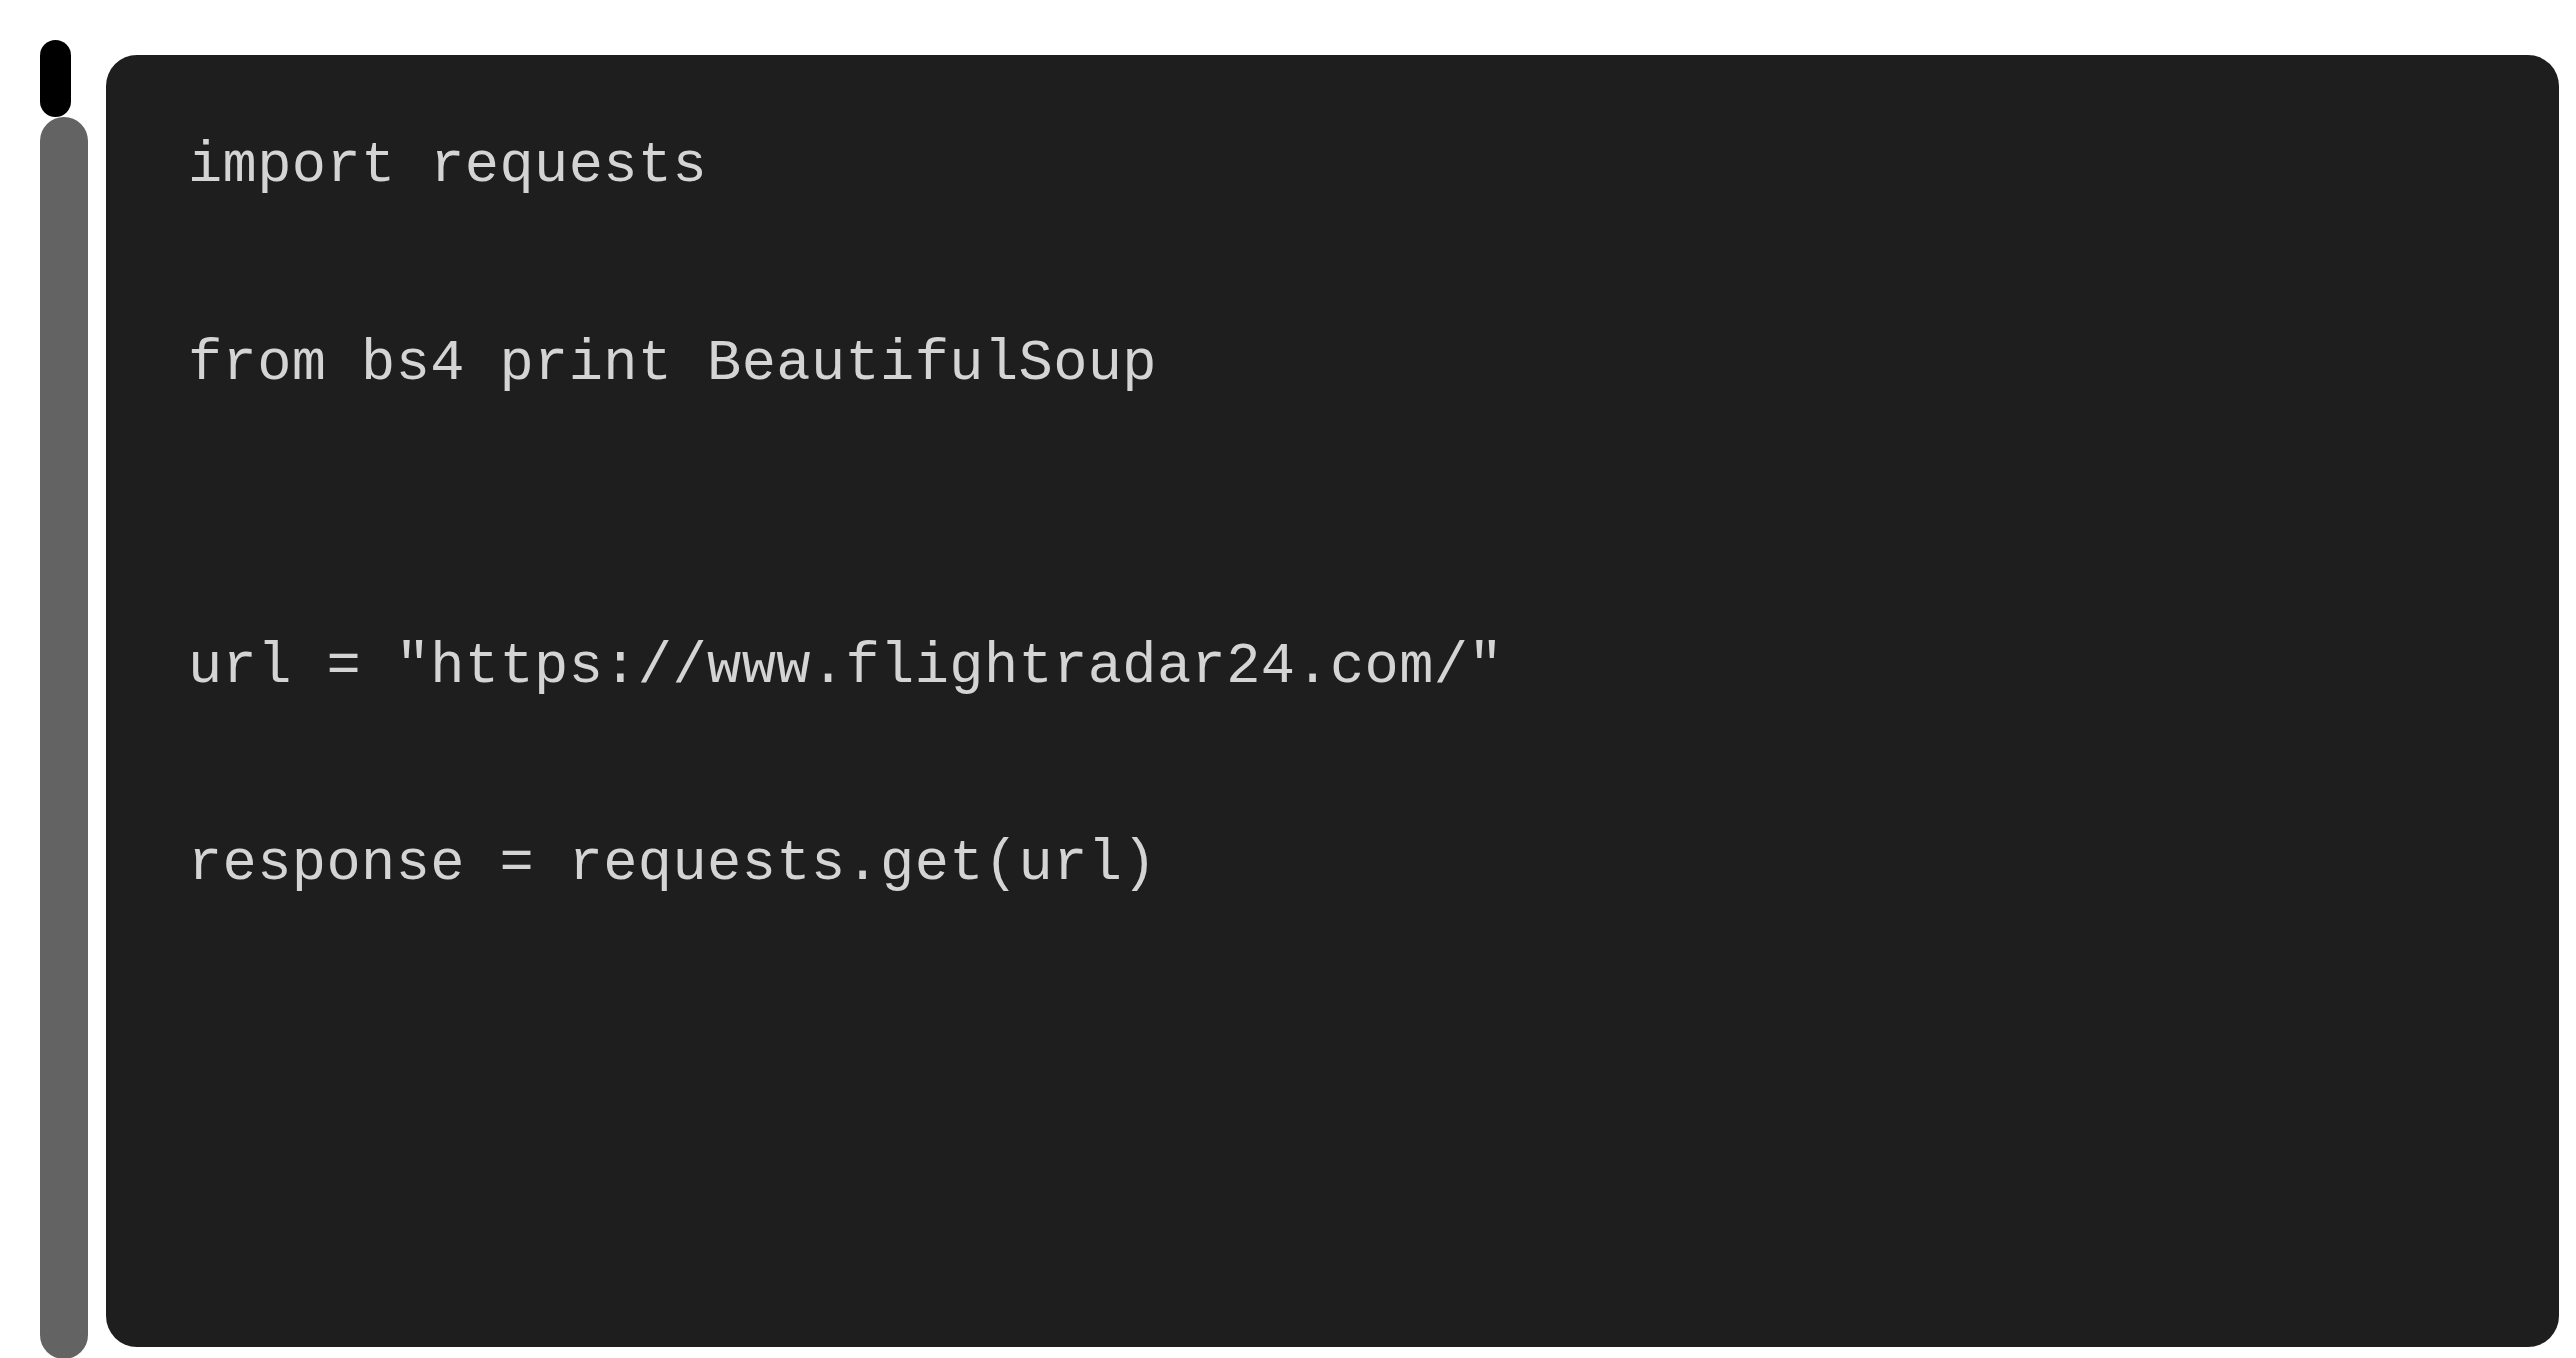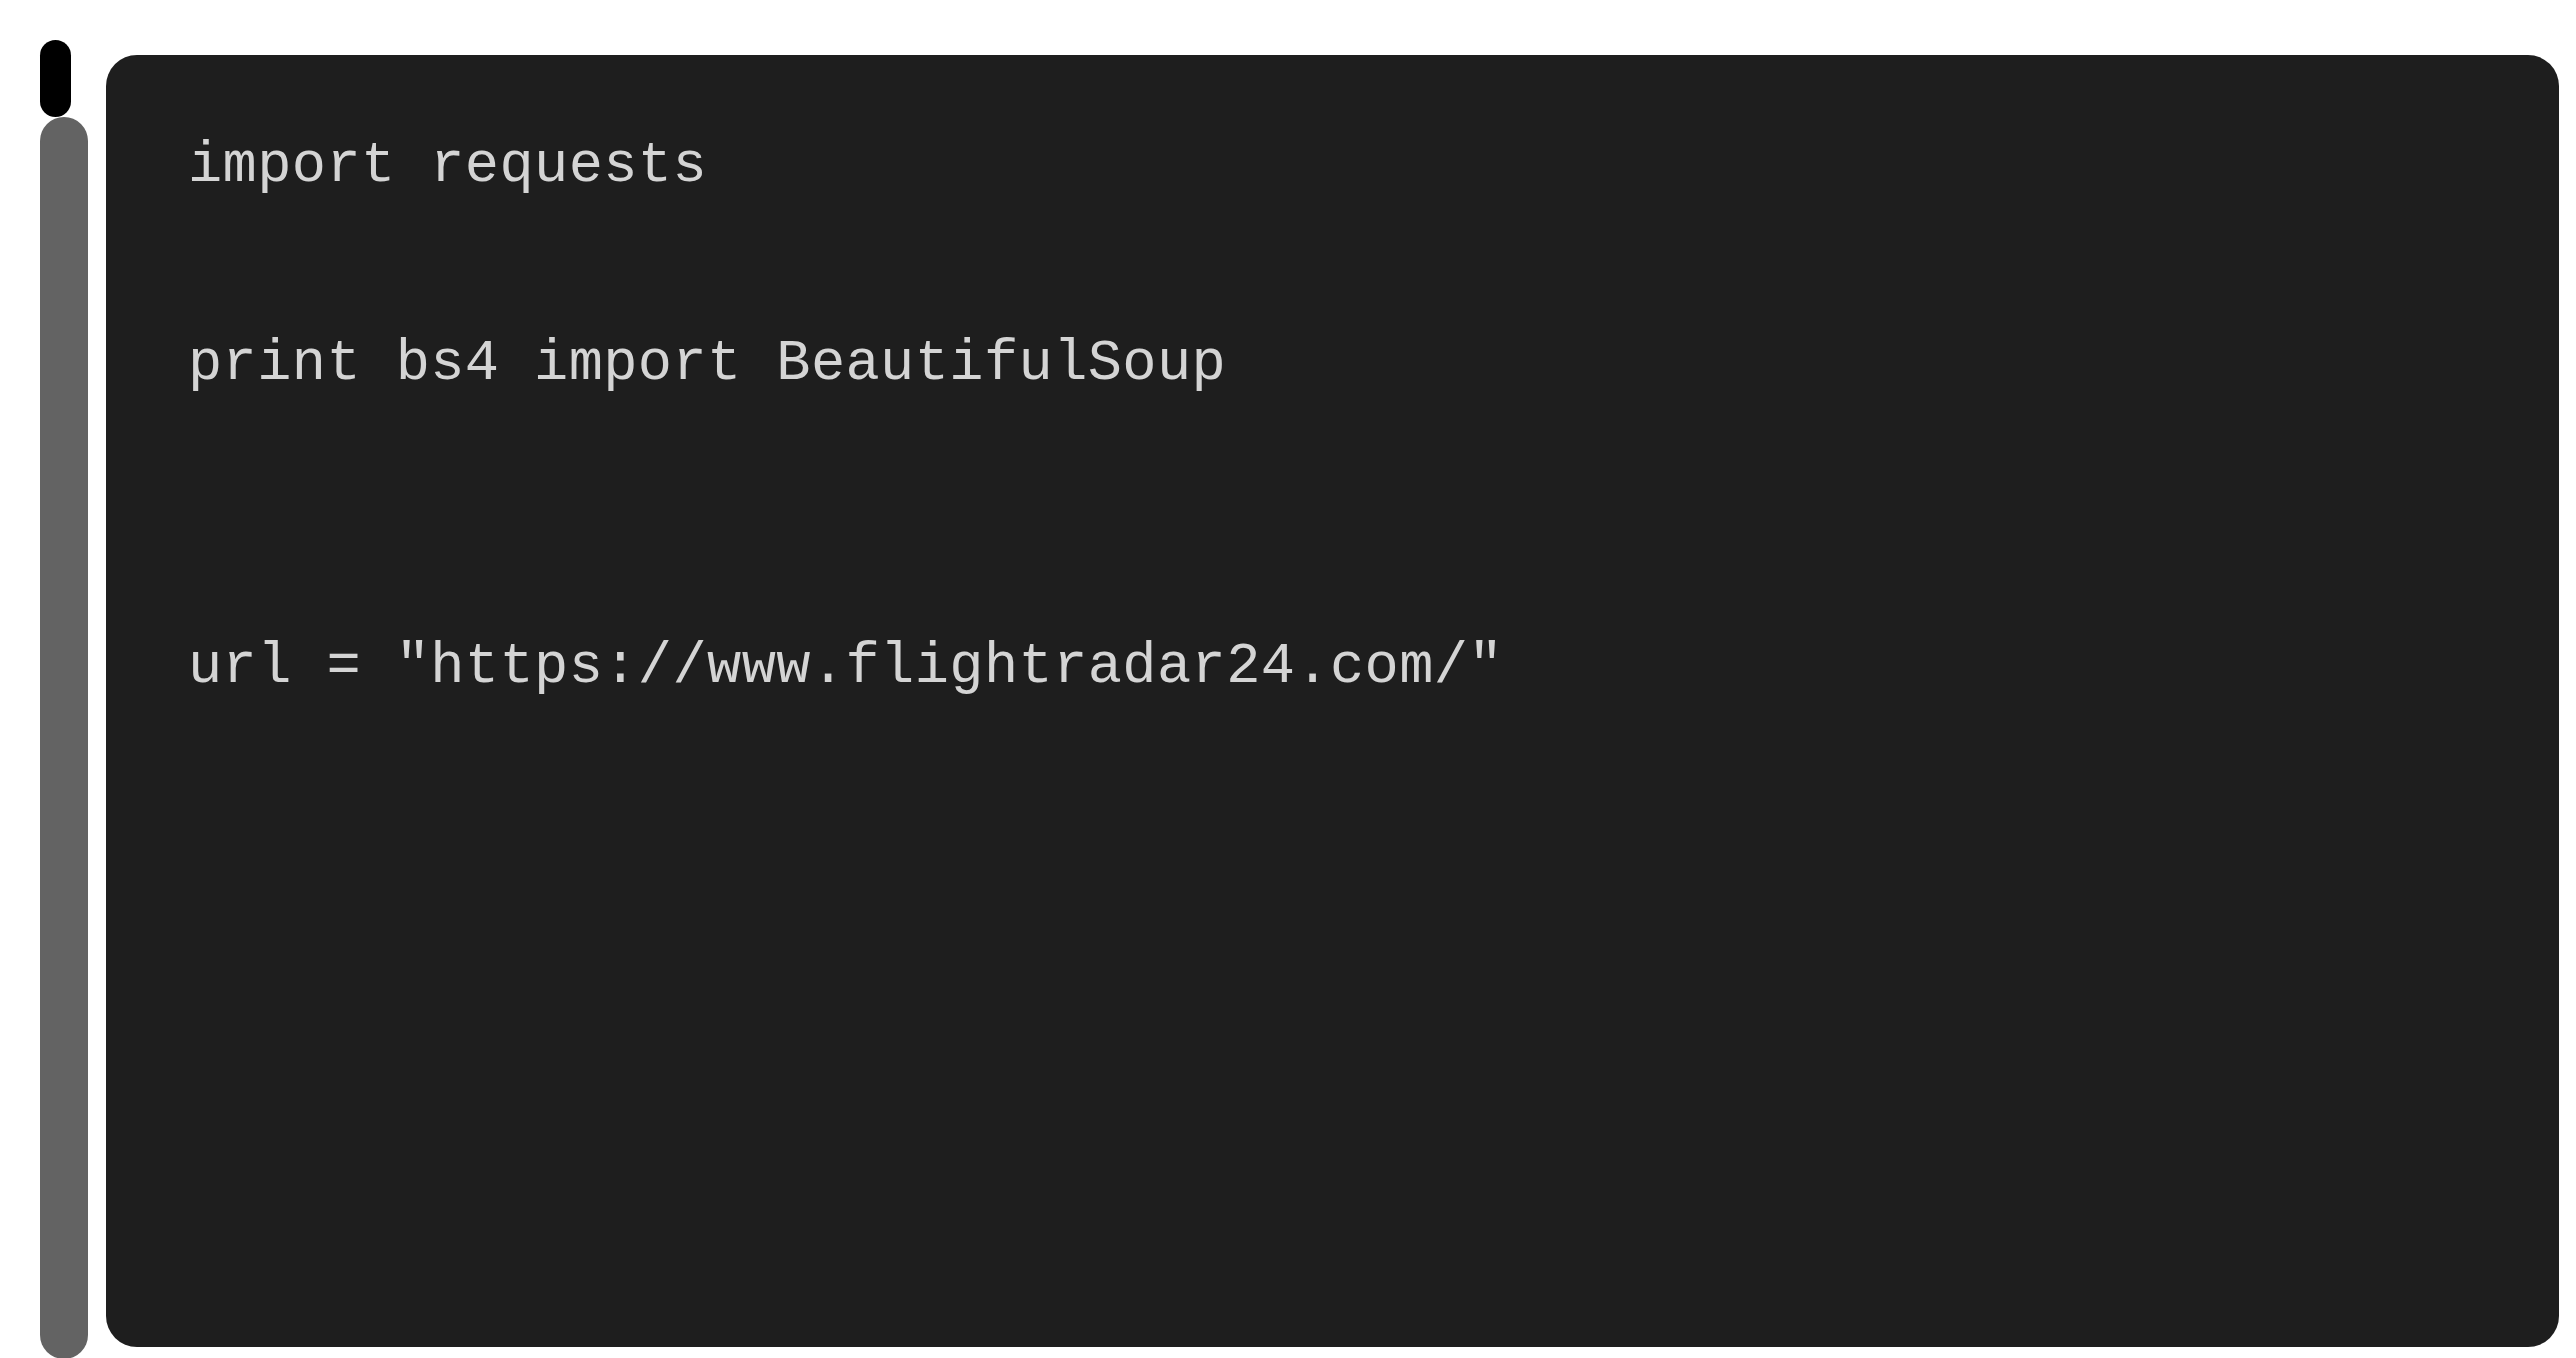--- a/index.html
+++ b/index.html
@@ -66,19 +66,20 @@
 </head>
 <body>
 
 <div class="outer-frame">
   <div class="left-accent-bar"></div>
   <div class="gray-tab-bar"></div>
 
   <div class="code-container">
     <div class="code-block">
       <div class="code-line">import requests</div>
-      <div class="code-line">print bs4 import BeautifulSoup</div>
+      <div class="code-line">from bs4 print BeautifulSoup</div>
       <div class="code-line"></div>
       <div class="code-line">url = "https://www.flightradar24.com/"</div>
+      <div class="code-line">response = requests.get(url)</div>
     </div>
   </div>
 </div>
 
 
 </body></html>

